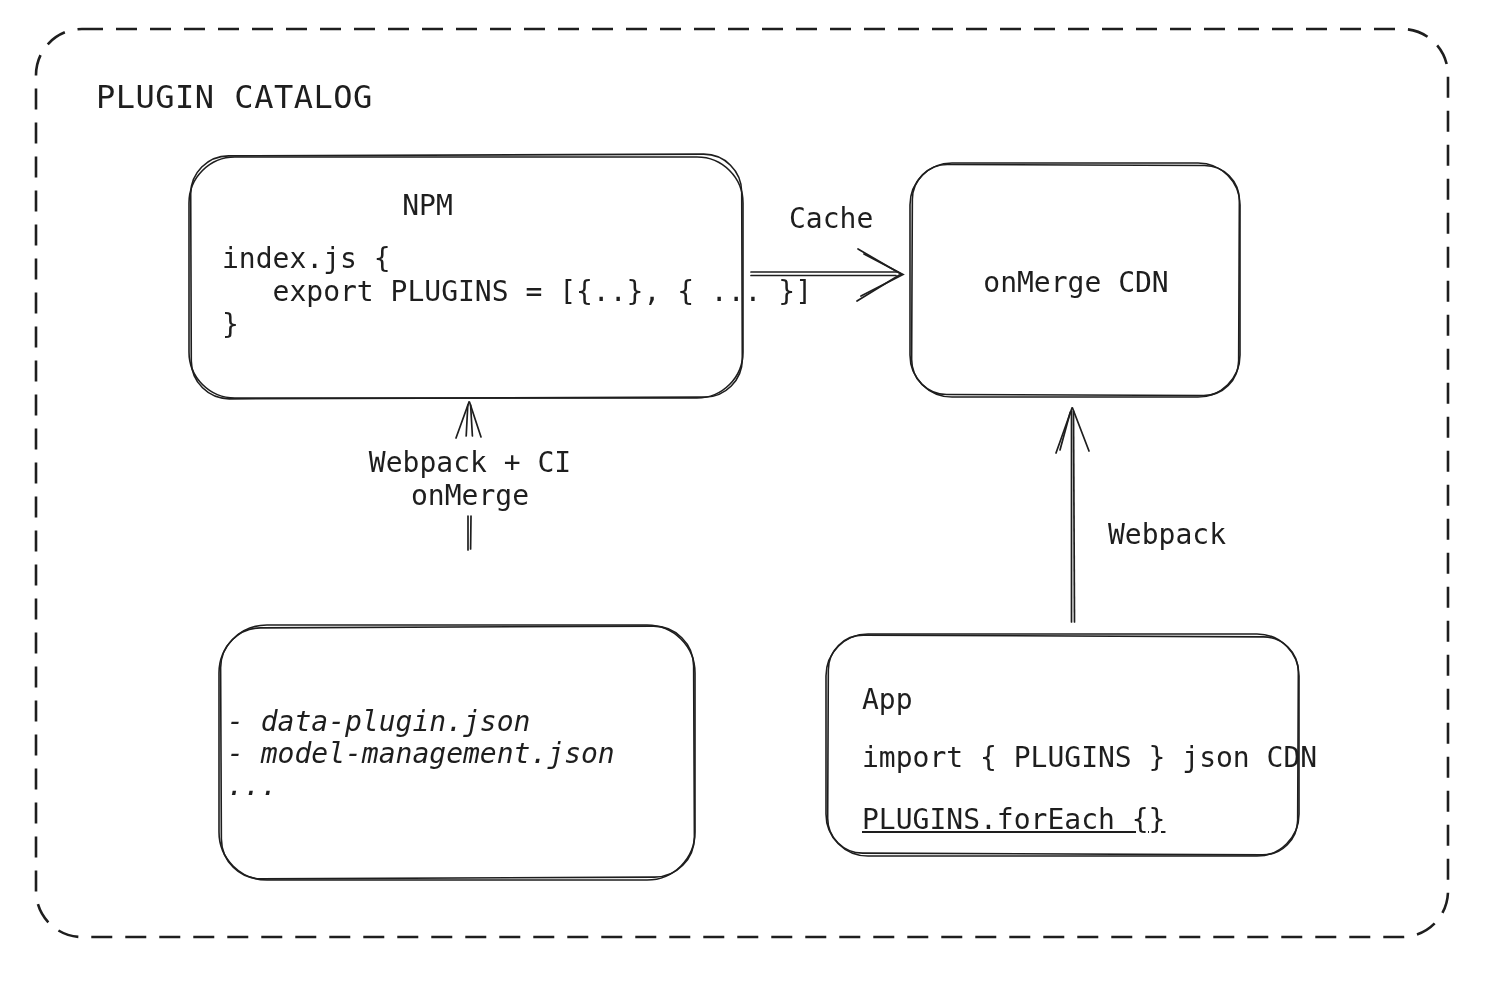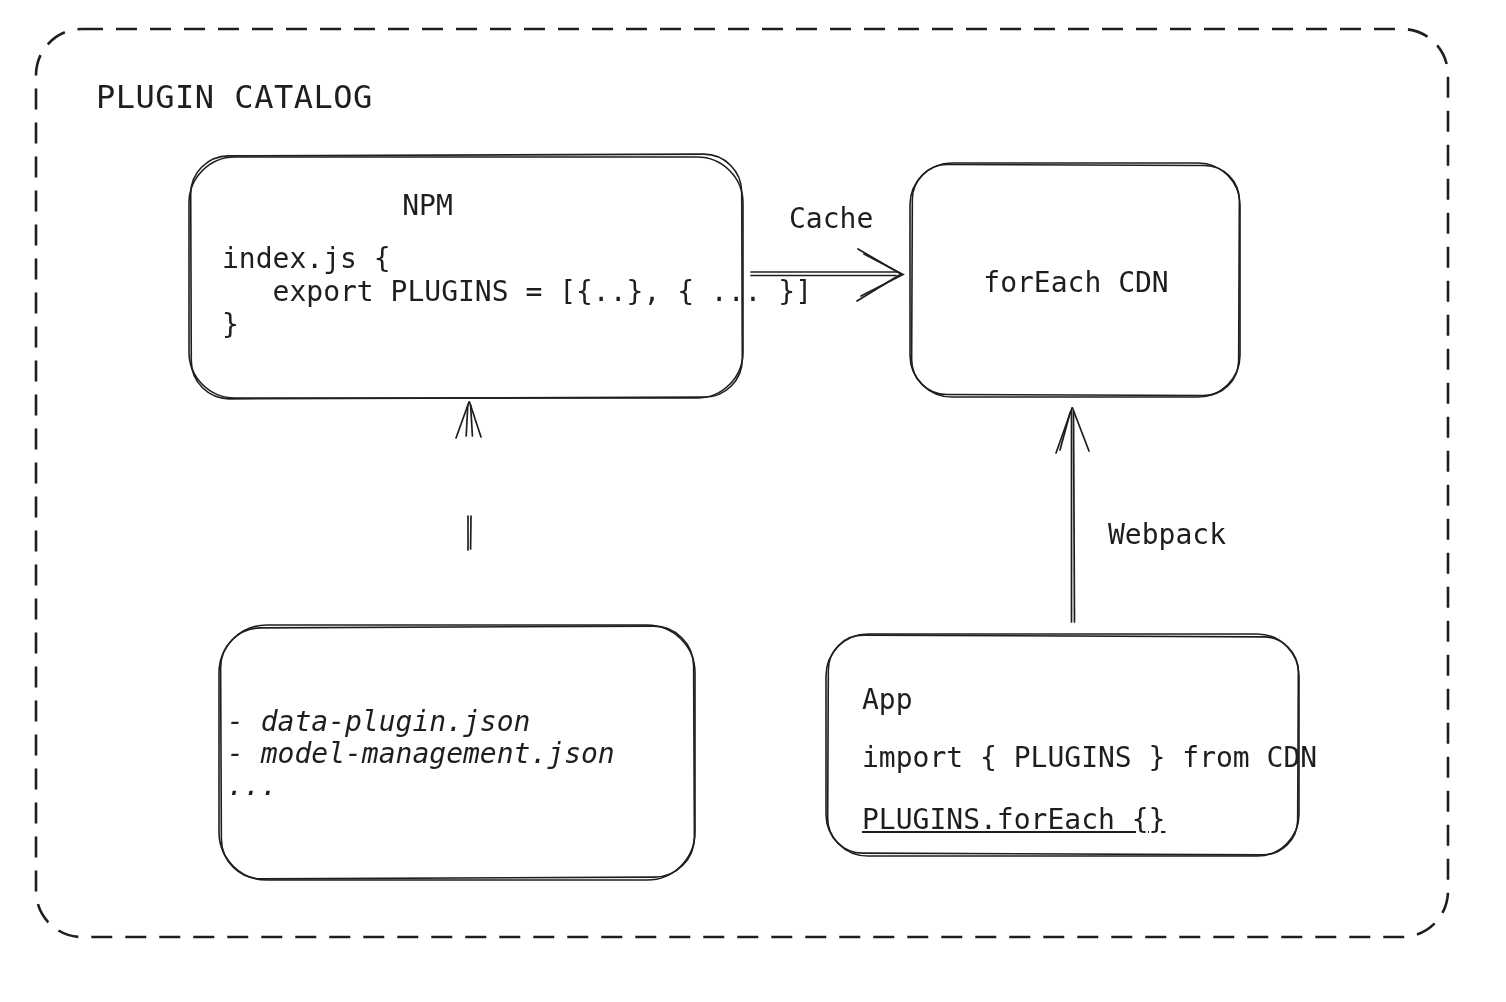--- a/index.html
+++ b/index.html
@@ -104,26 +104,28 @@
 
   <div class="txt frame-title">PLUGIN CATALOG</div>
 
   <div class="txt npm-title">NPM</div>
   <div class="txt npm-code">index.js {
    export PLUGINS = [{..}, { ... }]
 }</div>
 
   <div class="txt cache-label">Cache</div>
 
-  <div class="txt cdn-label">forEach CDN</div>
+  <div class="txt cdn-label">onMerge CDN</div>
 
+  <div class="txt build-label">Webpack + CI
+onMerge</div>
 
   <div class="txt repo-files">- data-plugin.json
 - model-management.json
 ...</div>
 
   <div class="txt app-title">App</div>
-  <div class="txt app-import">import { PLUGINS } from CDN</div>
+  <div class="txt app-import">import { PLUGINS } json CDN</div>
   <div class="txt app-foreach">PLUGINS.forEach {}</div>
 
   <div class="txt import-label">Webpack</div>
 
 </div>
 
 </body></html>

